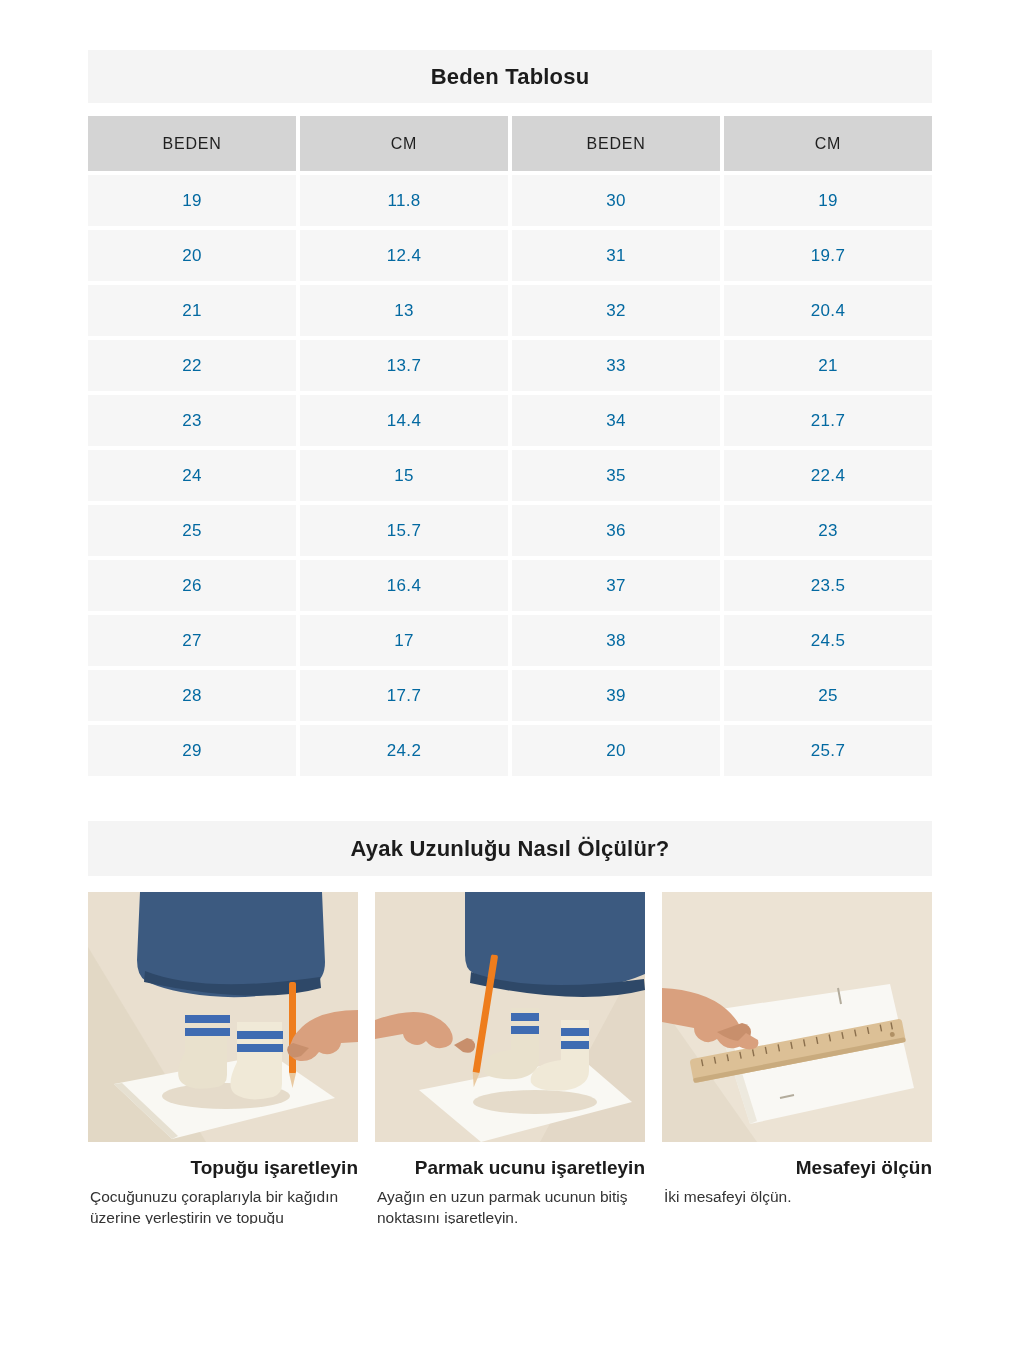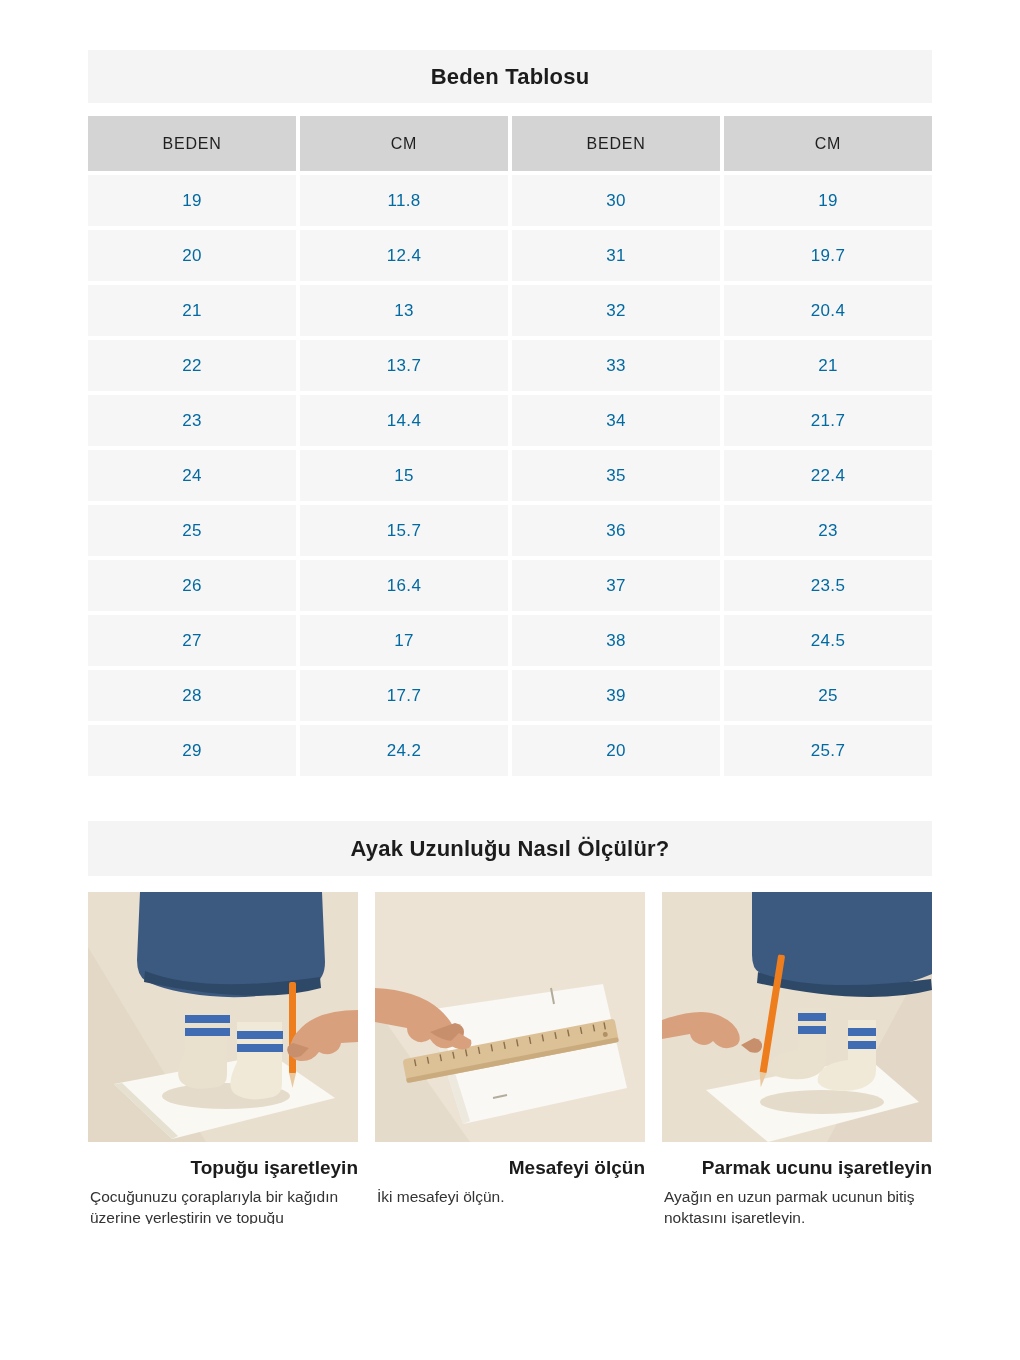--- a/index.html
+++ b/index.html
@@ -174,20 +174,53 @@
             <path d="M205,151 q-8,3 -5,10 q3,7 13,3 l8,-8 z" fill="#c88f6c"></path>
           </svg>
         </div>
         <div class="step-title">Topuğu işaretleyin</div>
         <div class="step-desc">Çocuğunuzu çoraplarıyla bir kağıdın üzerine yerleştirin ve topuğu işaretleyin.</div>
       </div>
 
       <div class="step">
         <div class="photo">
           <svg viewBox="0 0 270 250">
+            <rect width="270" height="250" fill="#e9dfcf"></rect>
+            <polygon points="270,55 165,250 270,250" fill="#dcd1bc" opacity="0.45"></polygon>
+            <polygon points="44,198 206,166 257,210 106,250" fill="#f9f8f3"></polygon>
+            <ellipse cx="160" cy="210" rx="62" ry="12" fill="#ddd2bc" opacity="0.75"></ellipse>
+
+            <path d="M136,116 v42 q-24,2 -28,15 q-3,10 13,13 q23,4 35,-4 q8,-5 8,-14 v-52 z" fill="#e9e1cd"></path>
+
+            <path d="M186,128 v40 q-26,3 -30,17 q-3,10 15,13 q23,3 35,-5 q8,-5 8,-14 v-51 z" fill="#f0e9d7"></path>
+
+            <rect x="136" y="121" width="28" height="8" fill="#3f6cb2"></rect>
+            <rect x="136" y="134" width="28" height="8" fill="#3f6cb2"></rect>
+            <rect x="186" y="136" width="28" height="8" fill="#3f6cb2"></rect>
+            <rect x="186" y="149" width="28" height="8" fill="#3f6cb2"></rect>
+
+            <path d="M90,0 h180 v82 q-44,19 -101,15 q-47,-4 -71,-16 q-8,-4 -8,-18 z" fill="#3c5a80"></path>
+            <path d="M96,80 q60,22 173,7 l1,11 q-66,17 -175,-7 z" fill="#2e4868"></path>
+
+            <g transform="rotate(9 108 140)">
+              <rect x="104" y="62" width="7" height="120" rx="2" fill="#ee7d1d"></rect>
+              <polygon points="104,181 111,181 107.5,196" fill="#e9c9a0"></polygon>
+            </g>
+
+            <path d="M0,128 q36,-13 56,-5 q17,7 21,19 q3,10 -6,13 q-12,4 -20,-6 q-6,6 -14,3 q-8,-3 -9,-10 l-28,5 z" fill="#d9a07e"></path>
+            <path d="M92,146 q9,2 8,9 q-2,8 -12,5 l-9,-7 z" fill="#c88f6c"></path>
+          </svg>
+        </div>
+        <div class="step-title">Parmak ucunu işaretleyin</div>
+        <div class="step-desc">Ayağın en uzun parmak ucunun bitiş noktasını işaretleyin.</div>
+      </div>
+
+      <div class="step">
+        <div class="photo">
+          <svg viewBox="0 0 270 250">
             <rect width="270" height="250" fill="#ece3d4"></rect>
             <polygon points="0,115 95,250 0,250" fill="#ded3bf" opacity="0.5"></polygon>
 
             <polygon points="52,118 228,92 252,196 88,232" fill="#f9f8f4"></polygon>
             <polygon points="52,118 88,232 95,229 60,117" fill="#e8e2d4" opacity="0.7"></polygon>
 
             <path d="M176,96 l3,16 M235,138 l-16,4 M118,206 l14,-3" stroke="#b3ac9c" stroke-width="2" fill="none"></path>
 
             <g transform="rotate(-11 140 160)">
               <rect x="28" y="146" width="216" height="24" rx="4" fill="#dcc096"></rect>
@@ -198,53 +231,20 @@
 
             <path d="M0,96 q42,2 64,21 q14,12 17,26 q2,11 -8,13 q-11,2 -18,-9 q-8,6 -16,1 q-7,-4 -7,-12 l-32,-6 z" fill="#d9a07e"></path>
             <path d="M55,140 q14,10 26,9 q8,-1 8,-9 q0,-7 -9,-9 z" fill="#c88f6c"></path>
             <path d="M73,152 q10,7 18,5 q7,-2 5,-9 l-12,-7 z" fill="#d9a07e"></path>
           </svg>
         </div>
         <div class="step-title">Mesafeyi ölçün</div>
         <div class="step-desc">İki mesafeyi ölçün.</div>
       </div>
 
-      <div class="step">
-        <div class="photo">
-          <svg viewBox="0 0 270 250">
-            <rect width="270" height="250" fill="#e9dfcf"></rect>
-            <polygon points="270,55 165,250 270,250" fill="#dcd1bc" opacity="0.45"></polygon>
-            <polygon points="44,198 206,166 257,210 106,250" fill="#f9f8f3"></polygon>
-            <ellipse cx="160" cy="210" rx="62" ry="12" fill="#ddd2bc" opacity="0.75"></ellipse>
-
-            <path d="M136,116 v42 q-24,2 -28,15 q-3,10 13,13 q23,4 35,-4 q8,-5 8,-14 v-52 z" fill="#e9e1cd"></path>
-
-            <path d="M186,128 v40 q-26,3 -30,17 q-3,10 15,13 q23,3 35,-5 q8,-5 8,-14 v-51 z" fill="#f0e9d7"></path>
-
-            <rect x="136" y="121" width="28" height="8" fill="#3f6cb2"></rect>
-            <rect x="136" y="134" width="28" height="8" fill="#3f6cb2"></rect>
-            <rect x="186" y="136" width="28" height="8" fill="#3f6cb2"></rect>
-            <rect x="186" y="149" width="28" height="8" fill="#3f6cb2"></rect>
-
-            <path d="M90,0 h180 v82 q-44,19 -101,15 q-47,-4 -71,-16 q-8,-4 -8,-18 z" fill="#3c5a80"></path>
-            <path d="M96,80 q60,22 173,7 l1,11 q-66,17 -175,-7 z" fill="#2e4868"></path>
-
-            <g transform="rotate(9 108 140)">
-              <rect x="104" y="62" width="7" height="120" rx="2" fill="#ee7d1d"></rect>
-              <polygon points="104,181 111,181 107.5,196" fill="#e9c9a0"></polygon>
-            </g>
-
-            <path d="M0,128 q36,-13 56,-5 q17,7 21,19 q3,10 -6,13 q-12,4 -20,-6 q-6,6 -14,3 q-8,-3 -9,-10 l-28,5 z" fill="#d9a07e"></path>
-            <path d="M92,146 q9,2 8,9 q-2,8 -12,5 l-9,-7 z" fill="#c88f6c"></path>
-          </svg>
-        </div>
-        <div class="step-title">Parmak ucunu işaretleyin</div>
-        <div class="step-desc">Ayağın en uzun parmak ucunun bitiş noktasını işaretleyin.</div>
-      </div>
-
     </div>
   </div>
 
   <div class="footer">
     <div class="brand-logo">vicco</div>
 
   </div>
 </div>
 
 </body></html>

